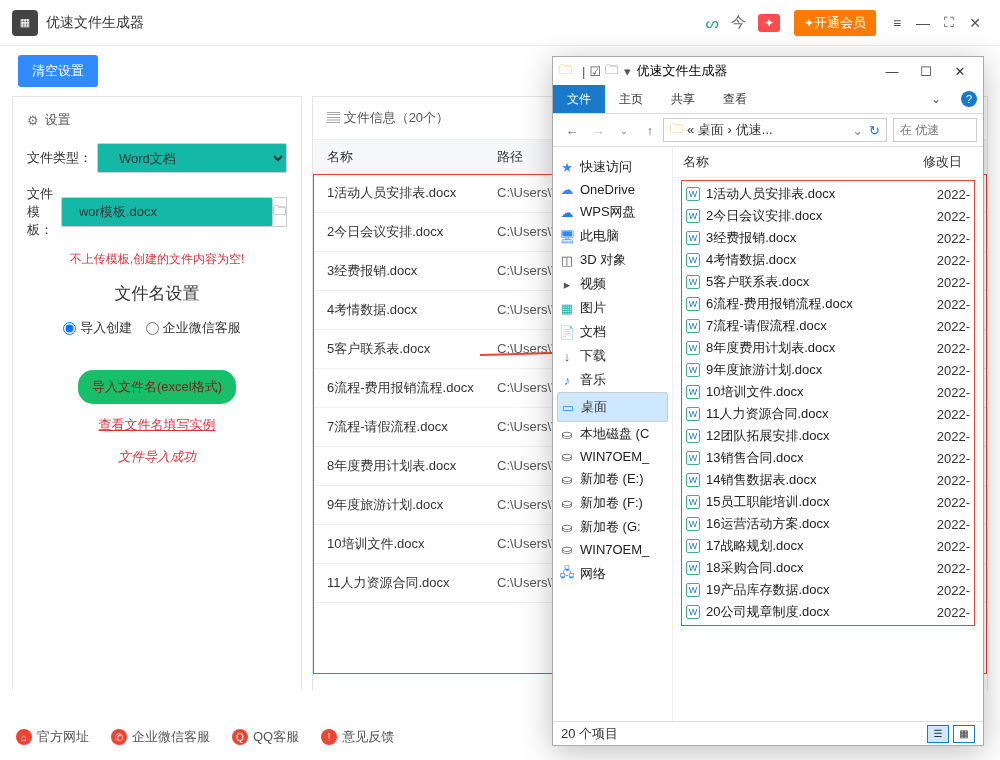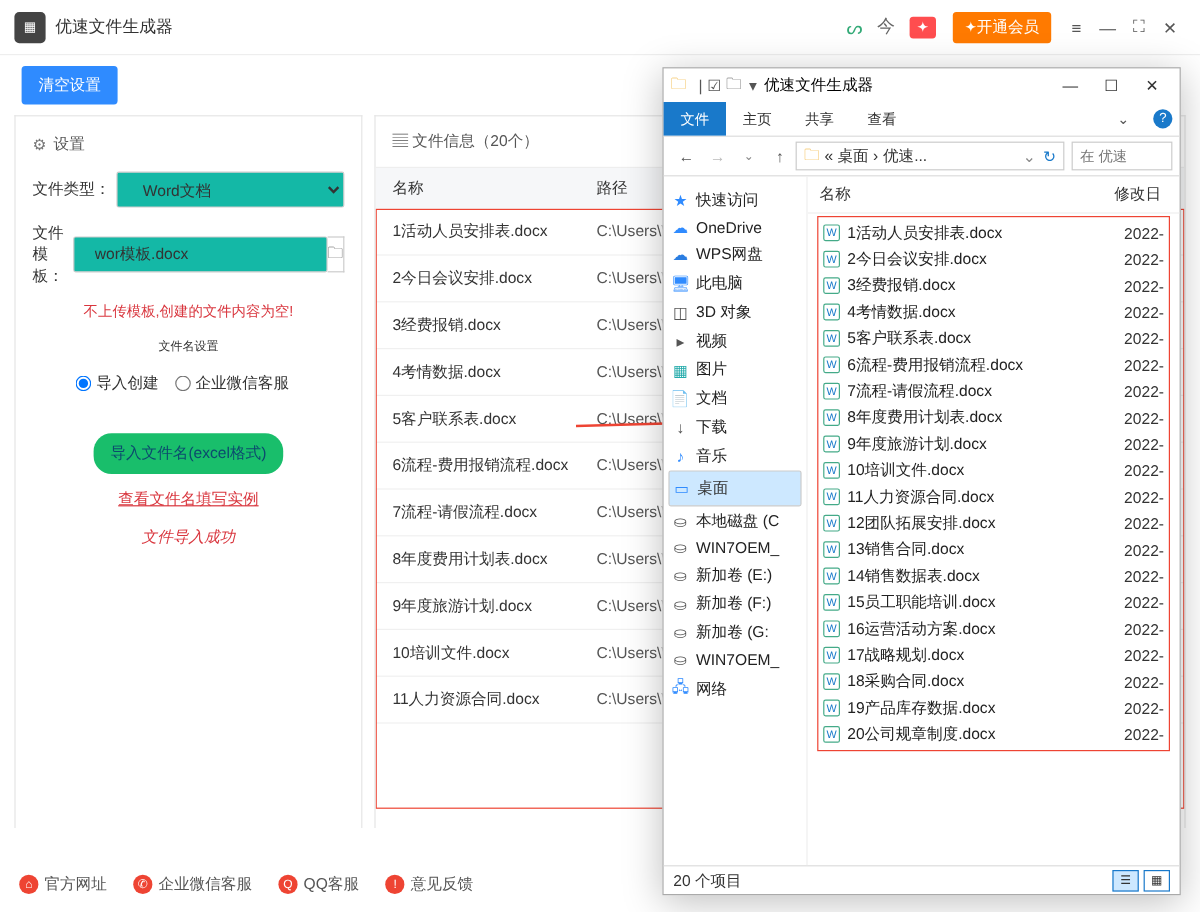--- a/index.html
+++ b/index.html
@@ -26,23 +26,23 @@
 .panel.left { width:290px; margin-right:10px; padding:14px 14px; }
 .panel.right { flex:1; overflow:hidden; }
 .panel-head { color:#555; font-size:13px; margin-bottom:14px; display:flex; align-items:center; }
 .panel-head .ico { margin-right:6px; color:#777; }
 
 .form-row { display:flex; align-items:center; margin-bottom:12px; }
 .form-row label { width:70px; color:#333; }
 .sel, .inp { flex:1; height:30px; border:1px solid #ccc; border-radius:2px; padding:0 17px; color:#333; background:#14b8a6; }
 .folder-btn { width:28px; height:30px; border:1px solid #ccc; border-left:none; display:flex; align-items:center; justify-content:center; cursor:pointer; color:#555; }
 .warn { color:#d9363e; text-align:center; font-size:12px; margin-bottom:14px; }
-.sub-title { text-align:center; font-size:10px; color:#333; margin-bottom:14px; }
+.sub-title { text-align:center; font-size:17px; color:#333; margin-bottom:14px; }
 .radio-row { text-align:center; margin-bottom:32px; }
-.btn-green { background:#19be6b; color:#0c4a6e; border:none; border-radius:15px; padding:8px 14px; font-size:13px; cursor:pointer; display:block; margin:0 auto 12px; }
+.btn-green { background:#19be6b; color:#7f1d1d; border:none; border-radius:15px; padding:8px 14px; font-size:13px; cursor:pointer; display:block; margin:0 auto 12px; }
 .link-red { color:#d9363e; text-decoration:underline; text-align:center; display:block; margin-bottom:14px; cursor:pointer; }
 .ok-red { color:#d9363e; text-align:center; font-size:13px;font-style:italic; }
 
 .rpanel-head { padding:12px 14px; color:#555; border-bottom:1px solid #eee; }
 .thead { display:flex; padding:8px 14px; color:#333; font-weight:500; background:#f6f7f9; }
 .th-name { width:170px; }
 .th-path { flex:1; }
 .tbody { height:500px; overflow:hidden; }
 .trow { display:flex; padding:10px 14px; border-bottom:1px solid #f0f0f0; color:#333; font-size:13px; }
 .trow .c1 { width:170px; word-break:break-all; padding-right:8px; }
@@ -70,21 +70,21 @@
 .exp-nav .path { flex:1; height:24px; border:1px solid #ccc; display:flex; align-items:center; padding:0 6px; font-size:12px; color:#333; }
 .exp-nav .search { width:84px; height:24px; border:1px solid #ccc; margin-left:6px; padding:0 6px; font-size:12px; color:#888; }
 .exp-body { display:flex; height:574px; }
 .exp-side { width:120px; border-right:1px solid #eee; padding:8px 4px; overflow:hidden; font-size:12px; color:#222; }
 .exp-side .sitem { display:flex; align-items:center; padding:3px 2px; cursor:pointer; white-space:nowrap; }
 .exp-side .sitem .sic { width:16px; margin-right:5px; text-align:center; }
 .exp-side .sitem.sel { background:#cde8ff; }
 .exp-list { flex:1; overflow:hidden; }
 .exp-lhead { display:flex; padding:6px 10px; border-bottom:1px solid #eee; color:#333; font-size:12px; }
 .exp-lhead .ln { flex:1; }
-.exp-lhead .ld { width:50px; text-align:center; }
+.exp-lhead .ld { width:50px; text-align:left; }
 .exp-rows { padding:2px 8px; }
 .exp-row { display:flex; align-items:center; padding:2px 2px; font-size:12px; color:#222; }
 .exp-row .dic { width:14px; height:14px; border:1px solid #4a8; border-radius:2px; margin-right:6px; display:flex; align-items:center; justify-content:center; color:#1979ca; font-size:9px; }
 .exp-row .fn { flex:1; white-space:nowrap; overflow:hidden; text-overflow:ellipsis; }
 .exp-row .fd { width:50px; text-align:right; color:#333; }
 .exp-redbox { border:1px solid #e43; padding:2px; }
 .exp-status { height:24px; border-top:1px solid #ddd; display:flex; align-items:center; padding:0 8px; font-size:12px; color:#333; }
 .exp-status .spacer { flex:1; }
 .exp-status .vbtn { width:22px; height:18px; border:1px solid #1979ca; margin-left:4px; display:flex; align-items:center; justify-content:center; font-size:10px; cursor:pointer; }
 

